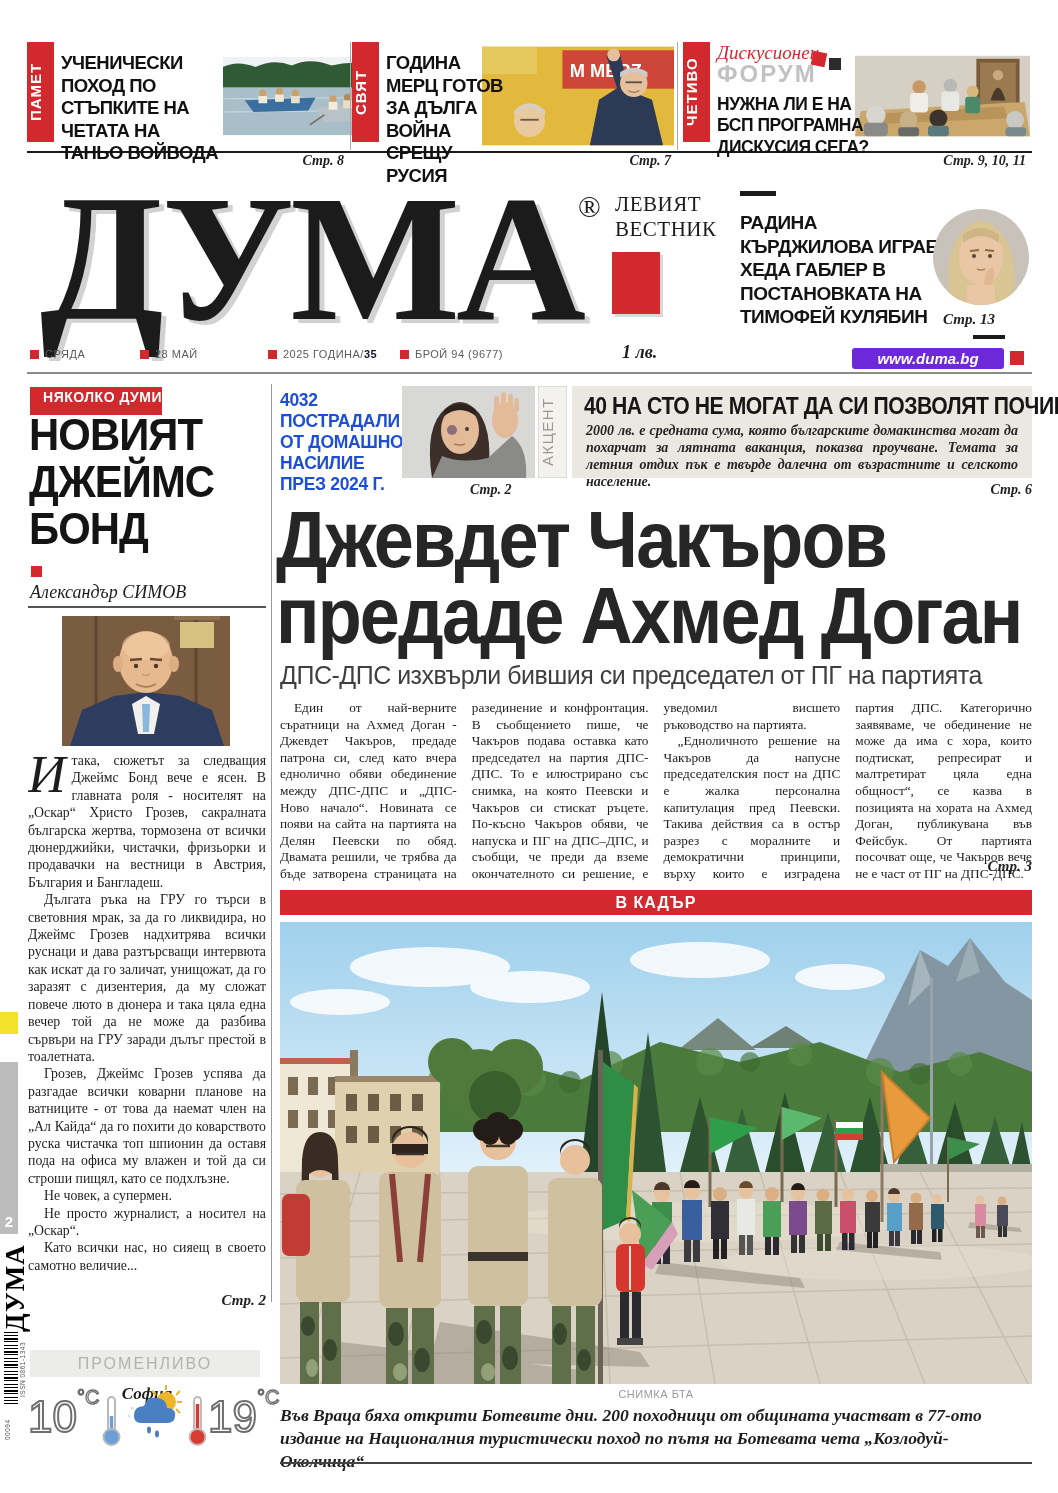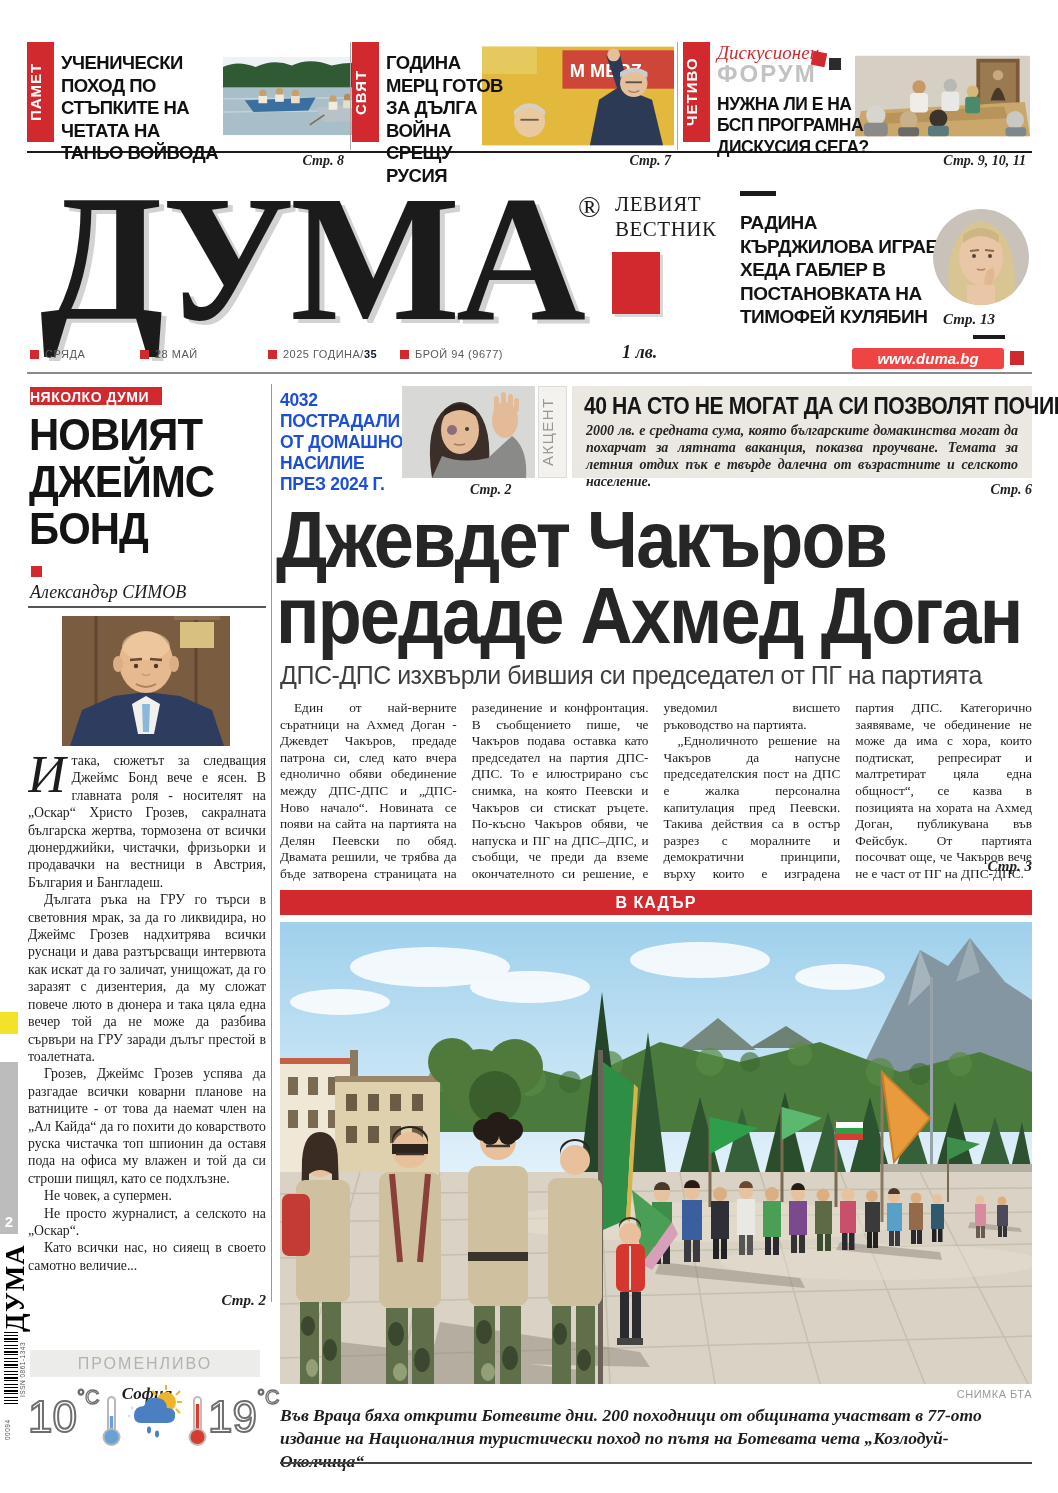--- a/index.html
+++ b/index.html
@@ -19,28 +19,28 @@
   .teaser .img{position:absolute;top:2px;height:108px;overflow:hidden;}
   .teaser .pref{position:absolute;top:113px;right:6px;}
   .tsep{width:1px;background:#aaa;top:42px;height:108px;}
   
   .logo{font-family:"Liberation Serif",serif;font-weight:700;font-size:180px;line-height:0.92;
         letter-spacing:-4px;color:#1b1b1b;text-shadow:5px 4px 0 #d2d2d2;}
   .regmark{font-family:"Liberation Serif",serif;font-size:30px;color:#1b1b1b;}
   .tagline{font-family:"Liberation Serif",serif;font-size:21px;line-height:1.2;letter-spacing:.5px;color:#1b1b1b;}
   .mast-dash{background:#1b1b1b;}
   .mr-title{font-weight:700;font-size:19px;line-height:1.24;letter-spacing:-0.5px;color:#141414;}
-  .webbadge{background:#ef4444;border-radius:3px;color:#fff;font-weight:700;font-style:italic;
+  .webbadge{background:#6d28d9;border-radius:3px;color:#fff;font-weight:700;font-style:italic;
             font-size:15px;text-align:center;line-height:21px;}
   
   .dl{font-size:11px;letter-spacing:.5px;color:#5a5a5a;}
   .dl-sq{width:9px;height:9px;background:#d2292e;display:inline-block;}
   .price{font-family:"Liberation Serif",serif;font-style:italic;font-weight:700;font-size:18px;}
   
-  .op-badge{width:132px;height:18px;font-size:14px;text-align:left;line-height:21px;letter-spacing:.5px;}
+  .op-badge{width:132px;height:28px;font-size:14px;text-align:right;line-height:21px;letter-spacing:.5px;}
   .op-title{font-weight:700;font-size:45px;line-height:1.04;letter-spacing:-1px;color:#141414;
             transform:scaleX(.93);transform-origin:0 0;}
   .byline{font-family:"Liberation Serif",serif;font-style:italic;font-size:18px;}
   .essay{font-family:"Liberation Serif",serif;font-size:13.8px;line-height:17.4px;text-align:justify;color:#1d1d1d;}
   .essay p{margin:0;text-indent:16px;}
   .essay p.first{text-indent:0;}
   .dropcap{float:left;font-family:"Liberation Serif",serif;font-size:52px;line-height:42px;
            font-style:italic;margin:2px 6px 0 0;}
   .citybox{text-align:center;font-style:italic;font-weight:700;font-size:17px;}
   .condbox{background:#ececea;color:#b3b3ae;font-size:16px;letter-spacing:2px;text-align:center;line-height:27px;}
@@ -62,21 +62,21 @@
                line-height:17px;text-align:justify;color:#242424;}
   .headline{font-weight:700;font-size:80px;line-height:76px;letter-spacing:-2px;color:#262626;
             white-space:nowrap;transform:scaleX(.9);transform-origin:0 0;}
   .subhead{font-size:26px;letter-spacing:-0.5px;color:#3f3f3f;white-space:nowrap;
            transform:scaleX(.96);transform-origin:0 0;}
   .article{column-count:4;column-gap:15px;font-family:"Liberation Serif",serif;font-size:13.3px;
            line-height:16.6px;text-align:justify;color:#1d1d1d;}
   .article p{margin:0;text-indent:14px;}
   .kadar{background:#d2292e;color:#fff;font-weight:700;font-size:16px;letter-spacing:1px;
          text-align:center;line-height:25px;}
-  .credit{font-size:11px;color:#9a9a9a;letter-spacing:.5px;text-align:right;}
+  .credit{font-size:11px;color:#9a9a9a;letter-spacing:.5px;text-align:center;}
   .caption{font-family:"Liberation Serif",serif;font-style:italic;font-weight:700;font-size:17.5px;line-height:1.32;color:#1d1d1d;}
   svg{display:block;}
 </style>
 </head>
 <body>
 
 <div class="page">
 
   <div class="teaser" style="left:27px;width:323px;">
     <div class="lab redbox vlabel">ПАМЕТ</div>
@@ -250,21 +250,21 @@
       <path d="M74,68 Q84,74 94,68" stroke="#b08060" stroke-width="2" fill="none"></path>
       <path d="M80,58 Q84,61 88,58" stroke="#c89878" stroke-width="1.5" fill="none"></path>
     </svg>
   </div>
 
   <div class="abs essay" style="left:28px;top:752px;width:238px;height:536px;overflow:hidden;">
     <p class="first"><span class="dropcap">И</span><span>така, сюжетът за следващия Джеймс Бонд вече е ясен. В главната роля - носителят на „Оскар“ Христо Грозев, сакралната българска жертва, тормозена от всички дюнерджийки, чистачки, фризьорки и продавачки на вестници в Австрия, България и Бангладеш.</span></p>
     <p>Дългата ръка на ГРУ го търси в световния мрак, за да го ликвидира, но Джеймс Грозев надхитрява всички руснаци и дава разтърсващи интервюта как искат да го заличат, унищожат, да го заразят с дизентерия, да му сложат повече люто в дюнера и така цяла една вечер той да не може да разбива сървъри на ГРУ заради дълъг престой в тоалетната.</p>
     <p>Грозев, Джеймс Грозев успява да разгадае всички коварни планове на ватниците - от това да наемат член на „Ал Кайда“ да го похити до коварството руска чистачка топ шпионин да оставя пода на офиса му влажен и той да си строши пищял, като се подхлъзне.</p>
     <p>Не човек, а супермен.</p>
-    <p>Не просто журналист, а селското на „Оскар“.</p>
+    <p>Не просто журналист, а носител на „Оскар“.</p>
     <p>Като всички нас, но сияещ в своето самотно величие...</p>
   </div>
   <div class="abs pageref" style="left:28px;top:1292px;width:238px;text-align:right;font-size:15px;">Стр. 2</div>
 
   <div class="abs citybox serif" style="left:28px;top:1384px;width:238px;">София</div>
   <div class="abs condbox" style="left:30px;top:1350px;width:230px;height:27px;">ПРОМЕНЛИВО</div>
 
   <div class="abs temp" style="left:28px;top:1386px;"><span>10</span><span class="deg">°C</span></div>
   <div class="abs" style="left:100px;top:1394px;">
     <svg width="22" height="52" viewBox="0 0 22 52">

